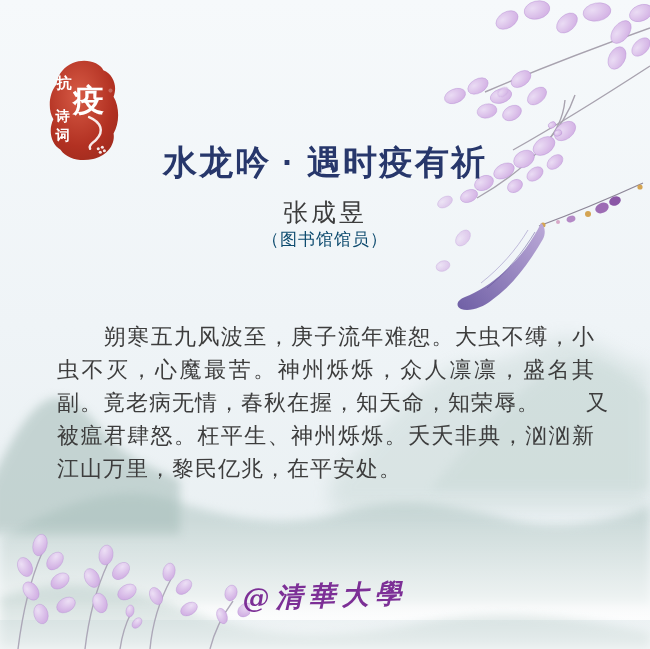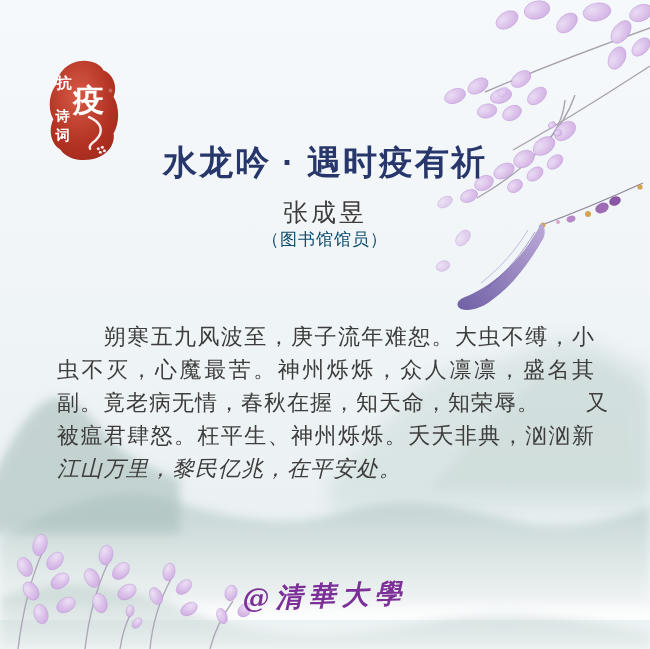--- a/index.html
+++ b/index.html
@@ -36,21 +36,21 @@
   }
   #poem{
     left:57px;top:288px;width:538px;
     font-size:22px;color:var(--body_text);margin-top:32px;
   }
   .poem-line{
     height:33px;line-height:33px;
     text-align:justify;text-align-last:justify;
     white-space:pre;letter-spacing:1px;
   }
-  .poem-line.last{text-align-last:left;font-style:italic;}
+  .poem-line.last{text-align-last:left;}
   #signature{
     left:0;right:0;top:578px;text-align:center;
     font-family:"DejaVu Serif",serif;font-style:italic;
     font-size:27px;font-weight:700;color:var(--signature_purple);
     letter-spacing:6px;transform:rotate(-2deg);
   }
   #wisteria{right:0;top:0;width:235px;height:315px;}
   #bottom-flowers{left:0;bottom:0;width:250px;height:132px;}
 </style>
 </head>

